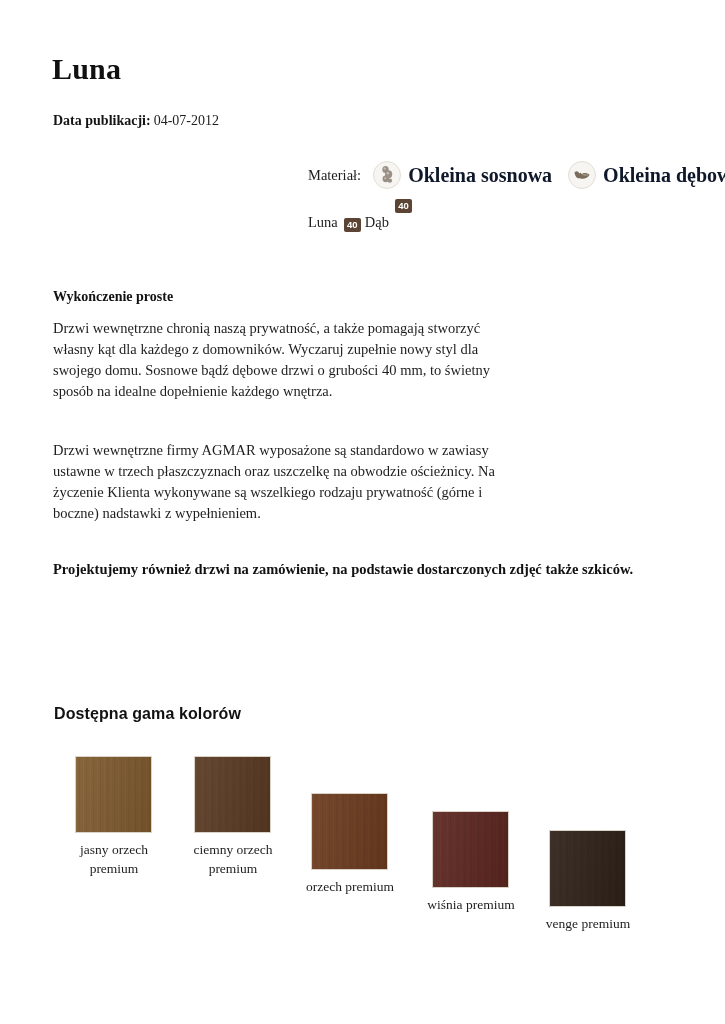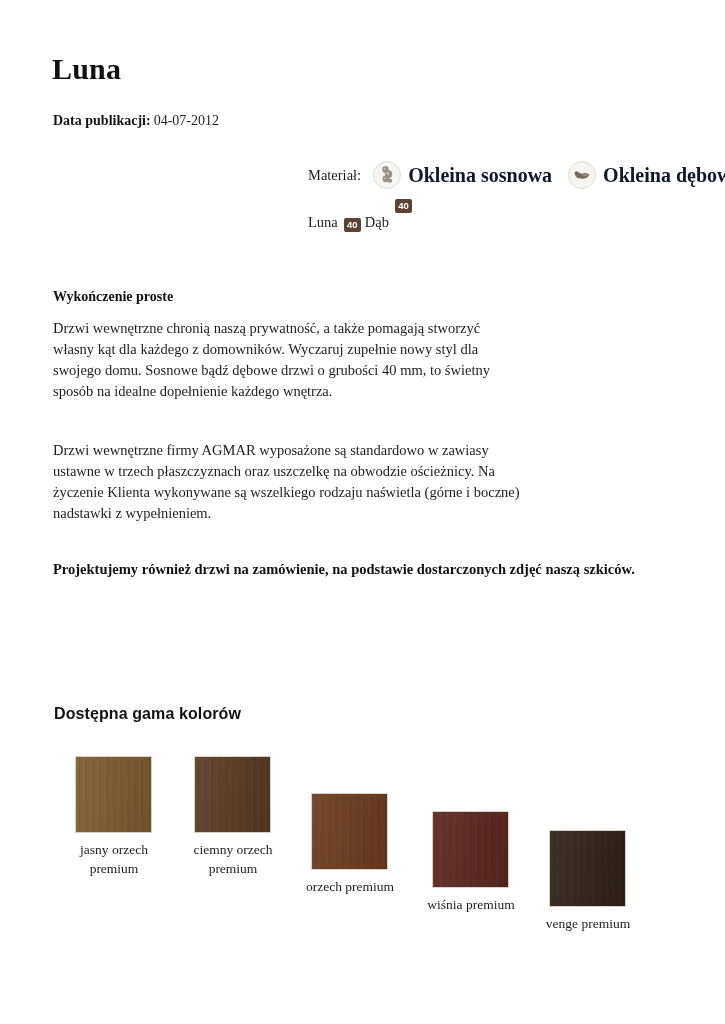--- a/index.html
+++ b/index.html
@@ -287,23 +287,23 @@
       <span class="thickness-name">Luna</span><span class="badge badge-pine" style="background: rgb(91, 68, 51);">40</span>
     </span><span class="thickness-item">
       <span class="thickness-name">Dąb</span><span class="badge badge-oak" style="background: rgb(91, 68, 51);">40</span>
     </span>
   </div>
 
   <div class="section-heading" id="finish-heading">Wykończenie proste</div>
 
   <p class="body-text" id="paragraph-1" style="margin:0;">Drzwi wewnętrzne chronią naszą prywatność, a także pomagają stworzyć własny kąt dla każdego z domowników. Wyczaruj zupełnie nowy styl dla swojego domu. Sosnowe bądź dębowe drzwi o grubości 40 mm, to świetny sposób na idealne dopełnienie każdego wnętrza.</p>
 
-  <p class="body-text" id="paragraph-2" style="margin:0;">Drzwi wewnętrzne firmy AGMAR wyposażone są standardowo w zawiasy ustawne w trzech płaszczyznach oraz uszczelkę na obwodzie ościeżnicy. Na życzenie Klienta wykonywane są wszelkiego rodzaju naświetla (górne i boczne) nadstawki z wypełnieniem.</p>
-
-  <p class="callout-text" style="margin:0;">Projektujemy również drzwi na zamówienie, na podstawie dostarczonych zdjęć naszą szkiców.</p>
+  <p class="body-text" id="paragraph-2" style="margin:0;">Drzwi wewnętrzne firmy AGMAR wyposażone są standardowo w zawiasy ustawne w trzech płaszczyznach oraz uszczelkę na obwodzie ościeżnicy. Na życzenie Klienta wykonywane są wszelkiego rodzaju prywatność (górne i boczne) nadstawki z wypełnieniem.</p>
+
+  <p class="callout-text" style="margin:0;">Projektujemy również drzwi na zamówienie, na podstawie dostarczonych zdjęć także szkiców.</p>
 
   <div class="palette-heading">Dostępna gama kolorów</div>
 
   <div class="palette">
     <div class="swatch-item" style="left: 75px; top: 756px;">
       <div class="swatch-chip" style="background: rgb(125, 90, 46);"></div>
       <div class="swatch-label">jasny orzech premium</div>
     </div>
     <div class="swatch-item" style="left: 194px; top: 756px;">
       <div class="swatch-chip" style="background: rgb(89, 58, 35);"></div>

